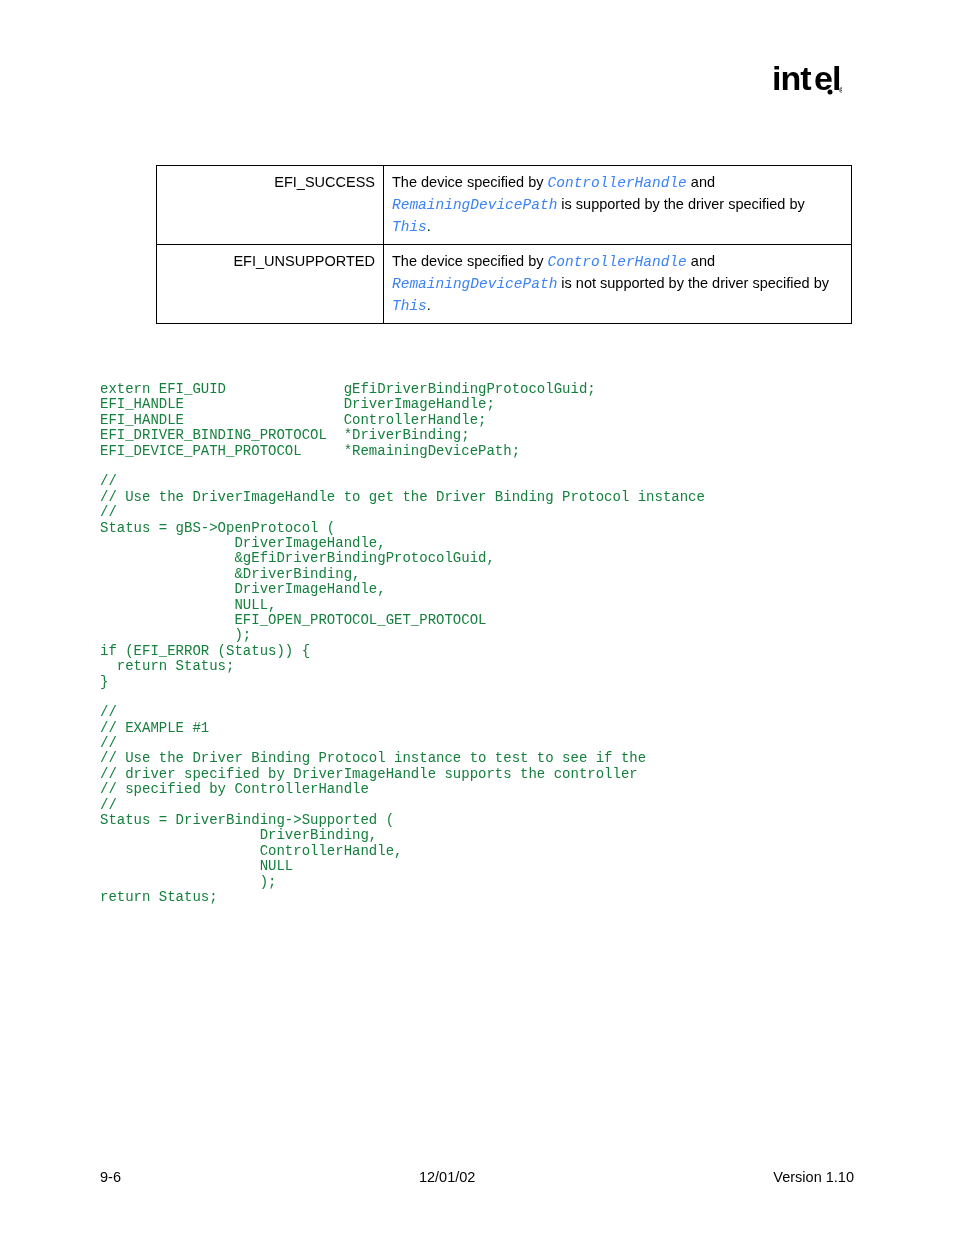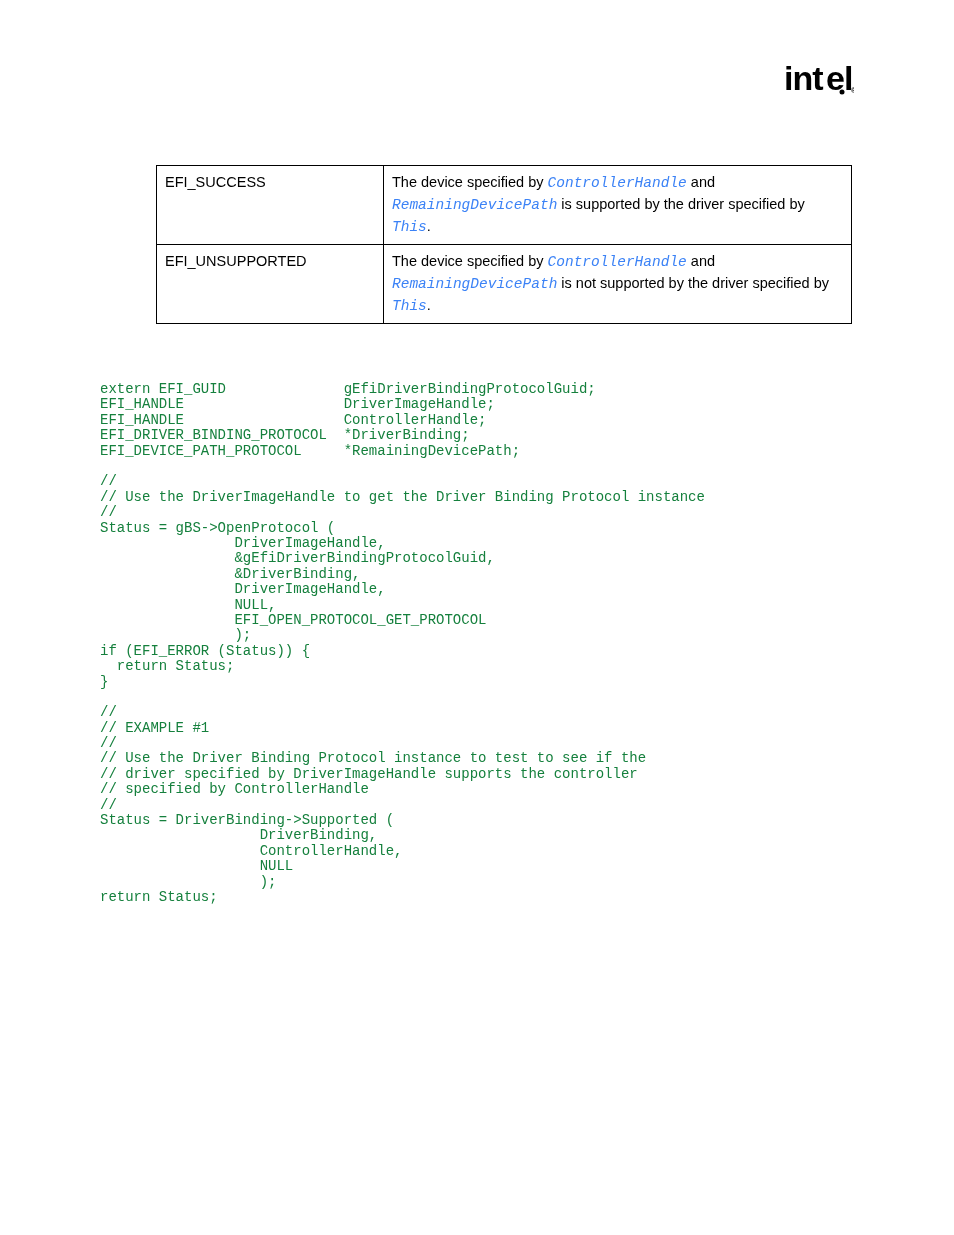--- a/index.html
+++ b/index.html
@@ -16,21 +16,21 @@
   }
   .page {
     padding: 55px 100px 0 100px;
     box-sizing: border-box;
     height: 100%;
     position: relative;
   }
   .logo {
     position: absolute;
     top: 60px;
-    right: 100px;
+    right: 112px;
     font-family: Arial, Helvetica, sans-serif;
     font-weight: bold;
     font-size: 38px;
     letter-spacing: -2px;
     color: #404040;
   }
   table.codes {
     border-collapse: collapse;
     width: 696px;
     margin-top: 110px;
@@ -39,20 +39,21 @@
   }
   table.codes td {
     border: 1px solid #000;
     padding: 6px 8px 6px 8px;
     vertical-align: top;
     line-height: 1.45;
   }
   table.codes td.code-name {
     width: 210px;
     font-family: Arial, Helvetica, sans-serif;
+    text-align: right;
   }
   .mono-it {
     font-family: "Courier New", Courier, monospace;
     font-style: italic;
     color: #3b82f6;
   }
   pre.code {
     font-family: "Courier New", Courier, monospace;
     font-size: 14px;
     line-height: 1.1;
@@ -126,14 +127,19 @@
 // driver specified by DriverImageHandle supports the controller
 // specified by ControllerHandle
 //
 Status = DriverBinding-&gt;Supported (
                    DriverBinding,
                    ControllerHandle,
                    NULL
                    );
 return Status;</pre>
 
+  <div class="footer">
+    <span>9-6</span>
+    <span>12/01/02</span>
+    <span>Version 1.10</span>
+  </div>
 
 </div>
 
 </body></html>

